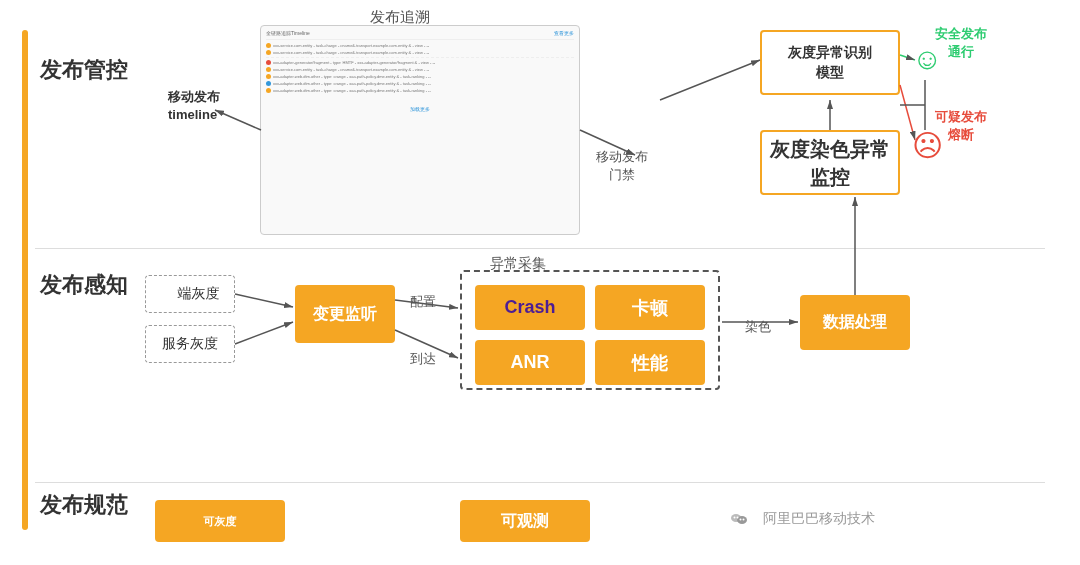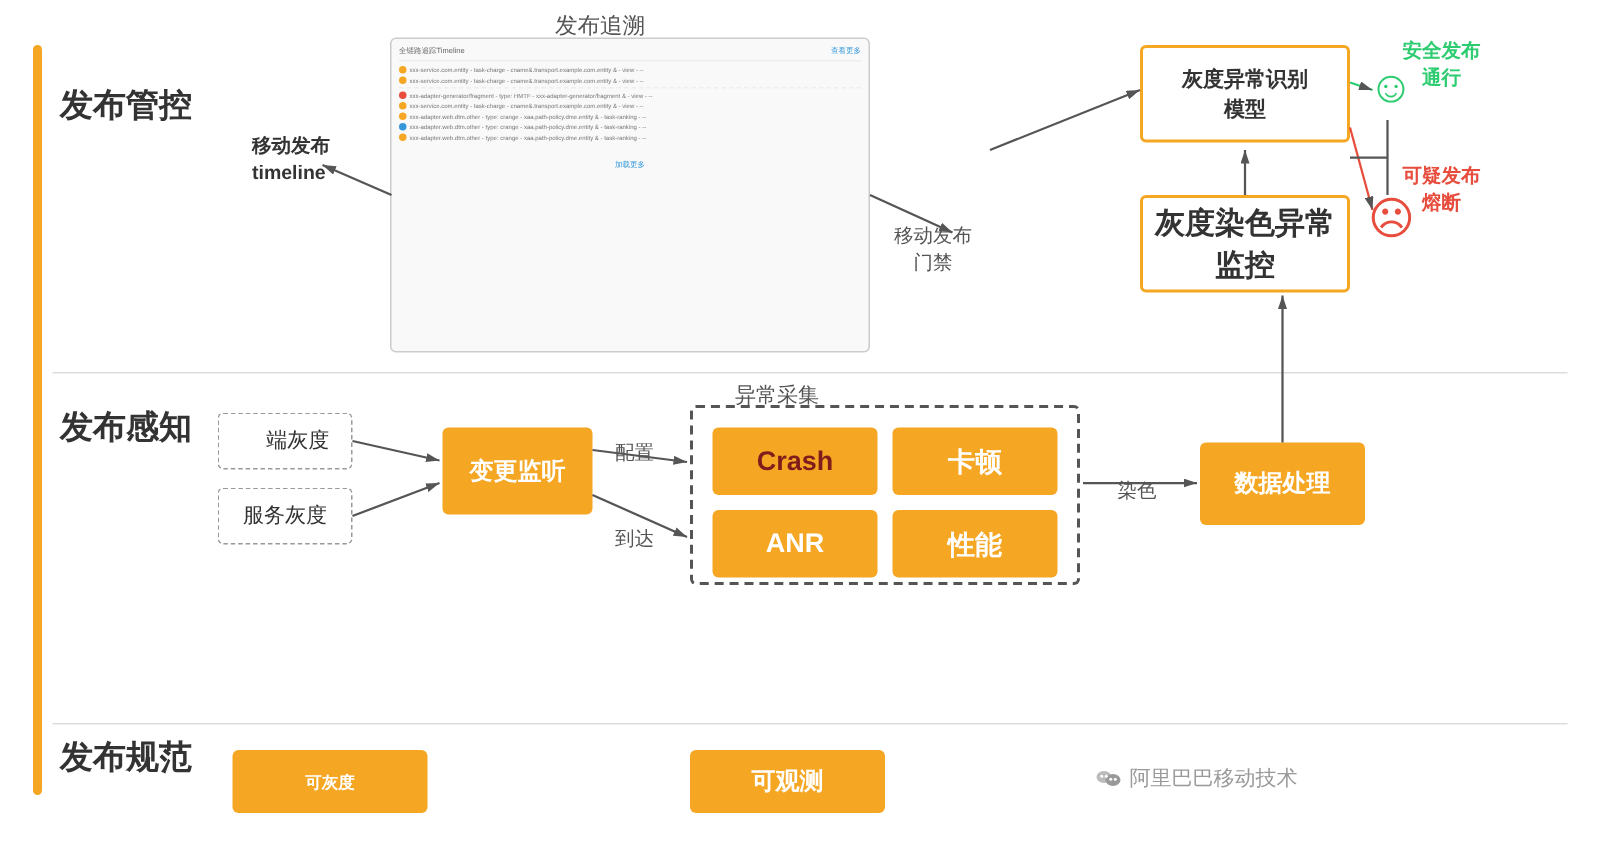--- a/index.html
+++ b/index.html
@@ -190,21 +190,21 @@
       left: 475px;
       width: 110px;
       height: 45px;
       background: #f5a623;
       border-radius: 4px;
       display: flex;
       align-items: center;
       justify-content: center;
       font-size: 18px;
       font-weight: bold;
-      color: #7f1d1d;
+      color: #4c1d95;
     }
 
     .box-katun {
       position: absolute;
       top: 285px;
       left: 595px;
       width: 110px;
       height: 45px;
       background: #f5a623;
       border-radius: 4px;
@@ -326,21 +326,21 @@
 
     
     .label-alibaba {
       position: absolute;
       top: 510px;
       left: 730px;
       font-size: 14px;
       color: #999;
       display: flex;
       align-items: center;
-      gap: 5px;
+      gap: 15px;
     }
 
     
     .arrows-svg {
       position: absolute;
       top: 0;
       left: 0;
       width: 1080px;
       height: 565px;
       pointer-events: none;

